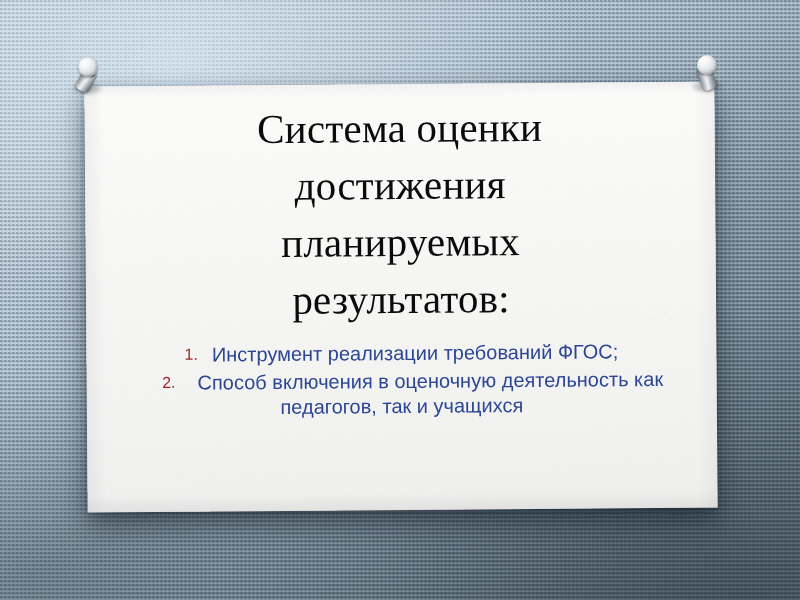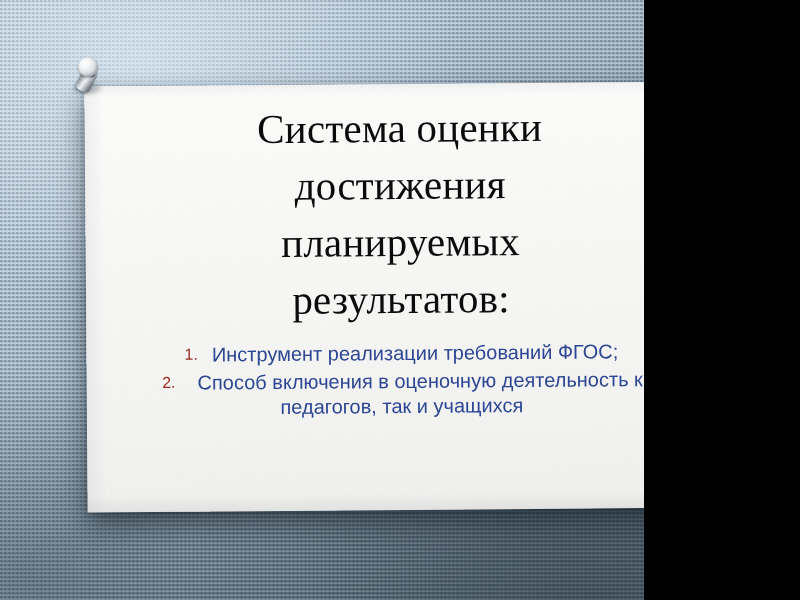--- a/index.html
+++ b/index.html
@@ -2,21 +2,21 @@
 <html><head>
 <meta charset="utf-8">
 <style>
   html, body {
     margin: 0;
     padding: 0;
     background: #000;
   }
   #stage {
     position: relative;
-    width: 644px;
+    width: 800px;
     height: 600px;
     overflow: hidden;
     font-family: "Liberation Sans", sans-serif;
   }
 
   
   .bg-base {
     position: absolute;
     inset: 0;
     background:

